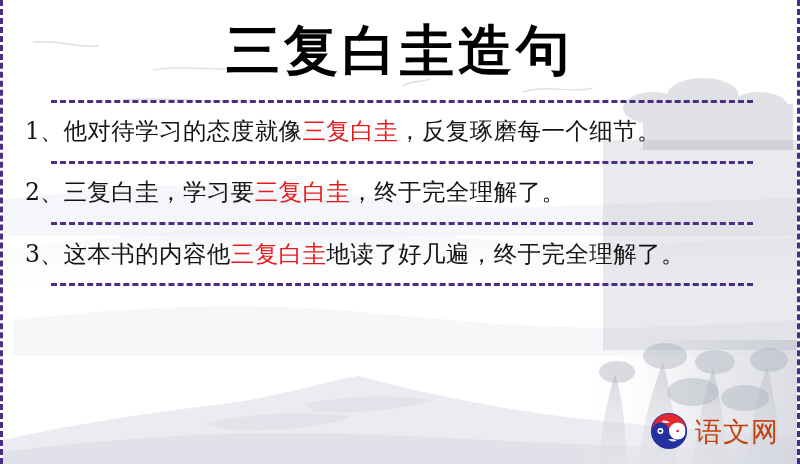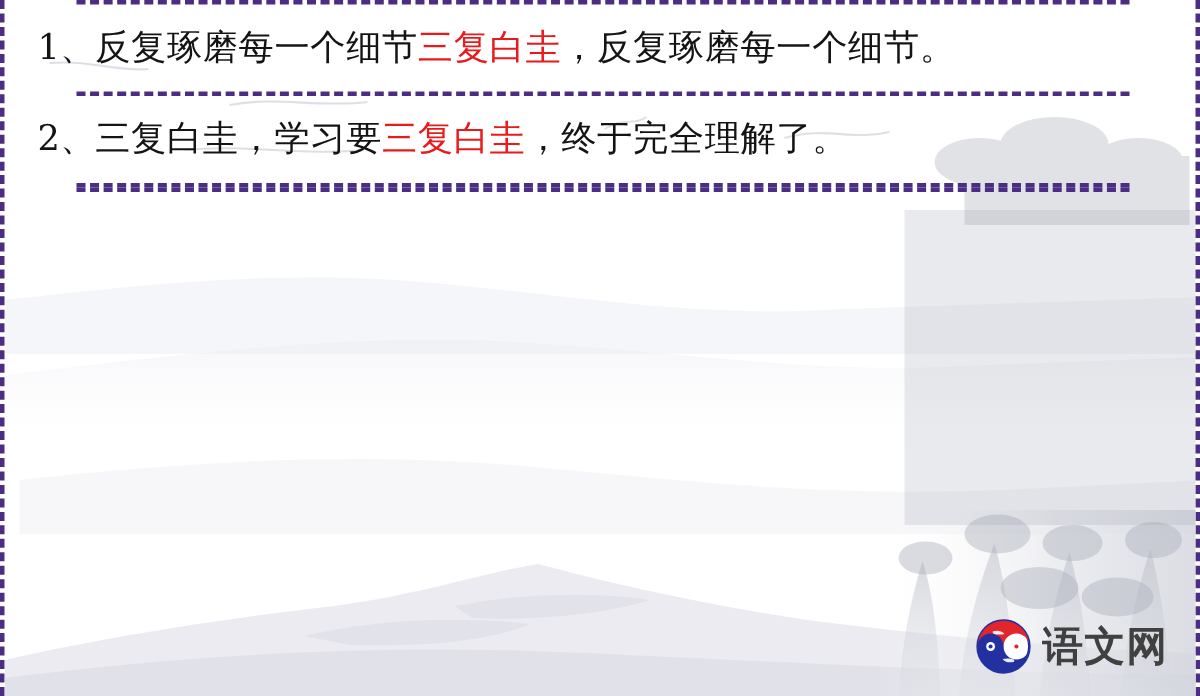--- a/index.html
+++ b/index.html
@@ -99,22 +99,22 @@
     bottom: 14px;
     z-index: 3;
     display: flex;
     align-items: center;
     gap: 7px;
   }
   .logo-mark { width: 38px; height: 38px; display: block; }
   .logo-text {
     font-family: "DejaVu Sans", "Liberation Sans", sans-serif;
     font-size: 27px;
-    font-weight: 700;
-    color: #404040;
+    font-weight: 400;
+    color: #c2410c;
     letter-spacing: 1px;
     line-height: 1;
   }
 </style>
 </head>
 <body>
 
 <div id="page">
 
   <div class="bg-art">
@@ -173,37 +173,43 @@
         <path d="M520 92 C546 84 566 94 590 88"></path>
       </g>
 
       <g opacity="0.55" fill="#dcdee5">
         <path d="M200 424 C240 414 300 410 350 416 C330 426 280 432 230 430 Z"></path>
         <path d="M300 404 C340 396 390 394 430 400 C400 410 350 414 312 412 Z"></path>
       </g>
     </svg>
   </div>
 
+  <div class="title-wrap">
+    <div class="title">三复白圭造句</div>
+  </div>
 
   <div class="sep"></div>
 
   <div class="sentences">
 
     <div class="row row-1">
-      <div class="sentence"><span class="num">1、</span><span>反复琢磨每一个细节</span><span class="hl">三复白圭</span><span>，反复琢磨每一个细节。</span></div>
+      <div class="sentence"><span class="num">1、</span><span>他对待学习的态度就像</span><span class="hl">三复白圭</span><span>，反复琢磨每一个细节。</span></div>
     </div>
 
     <div class="sep"></div>
 
     <div class="row row-2">
       <div class="sentence"><span class="num">2、</span><span>三复白圭，学习要</span><span class="hl">三复白圭</span><span>，终于完全理解了。</span></div>
     </div>
 
     <div class="sep"></div>
 
+    <div class="row row-3">
+      <div class="sentence"><span class="num">3、</span><span>这本书的内容他</span><span class="hl">三复白圭</span><span>地读了好几遍，终于完全理解了。</span></div>
+    </div>
 
     <div class="sep"></div>
   </div>
 
   <div class="logo">
     <svg class="logo-mark" viewBox="0 0 64 64" xmlns="http://www.w3.org/2000/svg">
       <circle cx="32" cy="32" r="29" fill="#ffffff" stroke="#2331a0" stroke-width="3"></circle>
       <path d="M3 32 A29 29 0 0 1 61 32 A14.5 14.5 0 0 0 32 32 A14.5 14.5 0 0 1 3 32 Z" fill="#e3262b"></path>
       <path d="M61 32 A29 29 0 0 1 3 32 A14.5 14.5 0 0 1 32 32 A14.5 14.5 0 0 0 61 32 Z" fill="#2331a0"></path>
       <circle cx="46.5" cy="32" r="5" fill="#ffffff"></circle>

